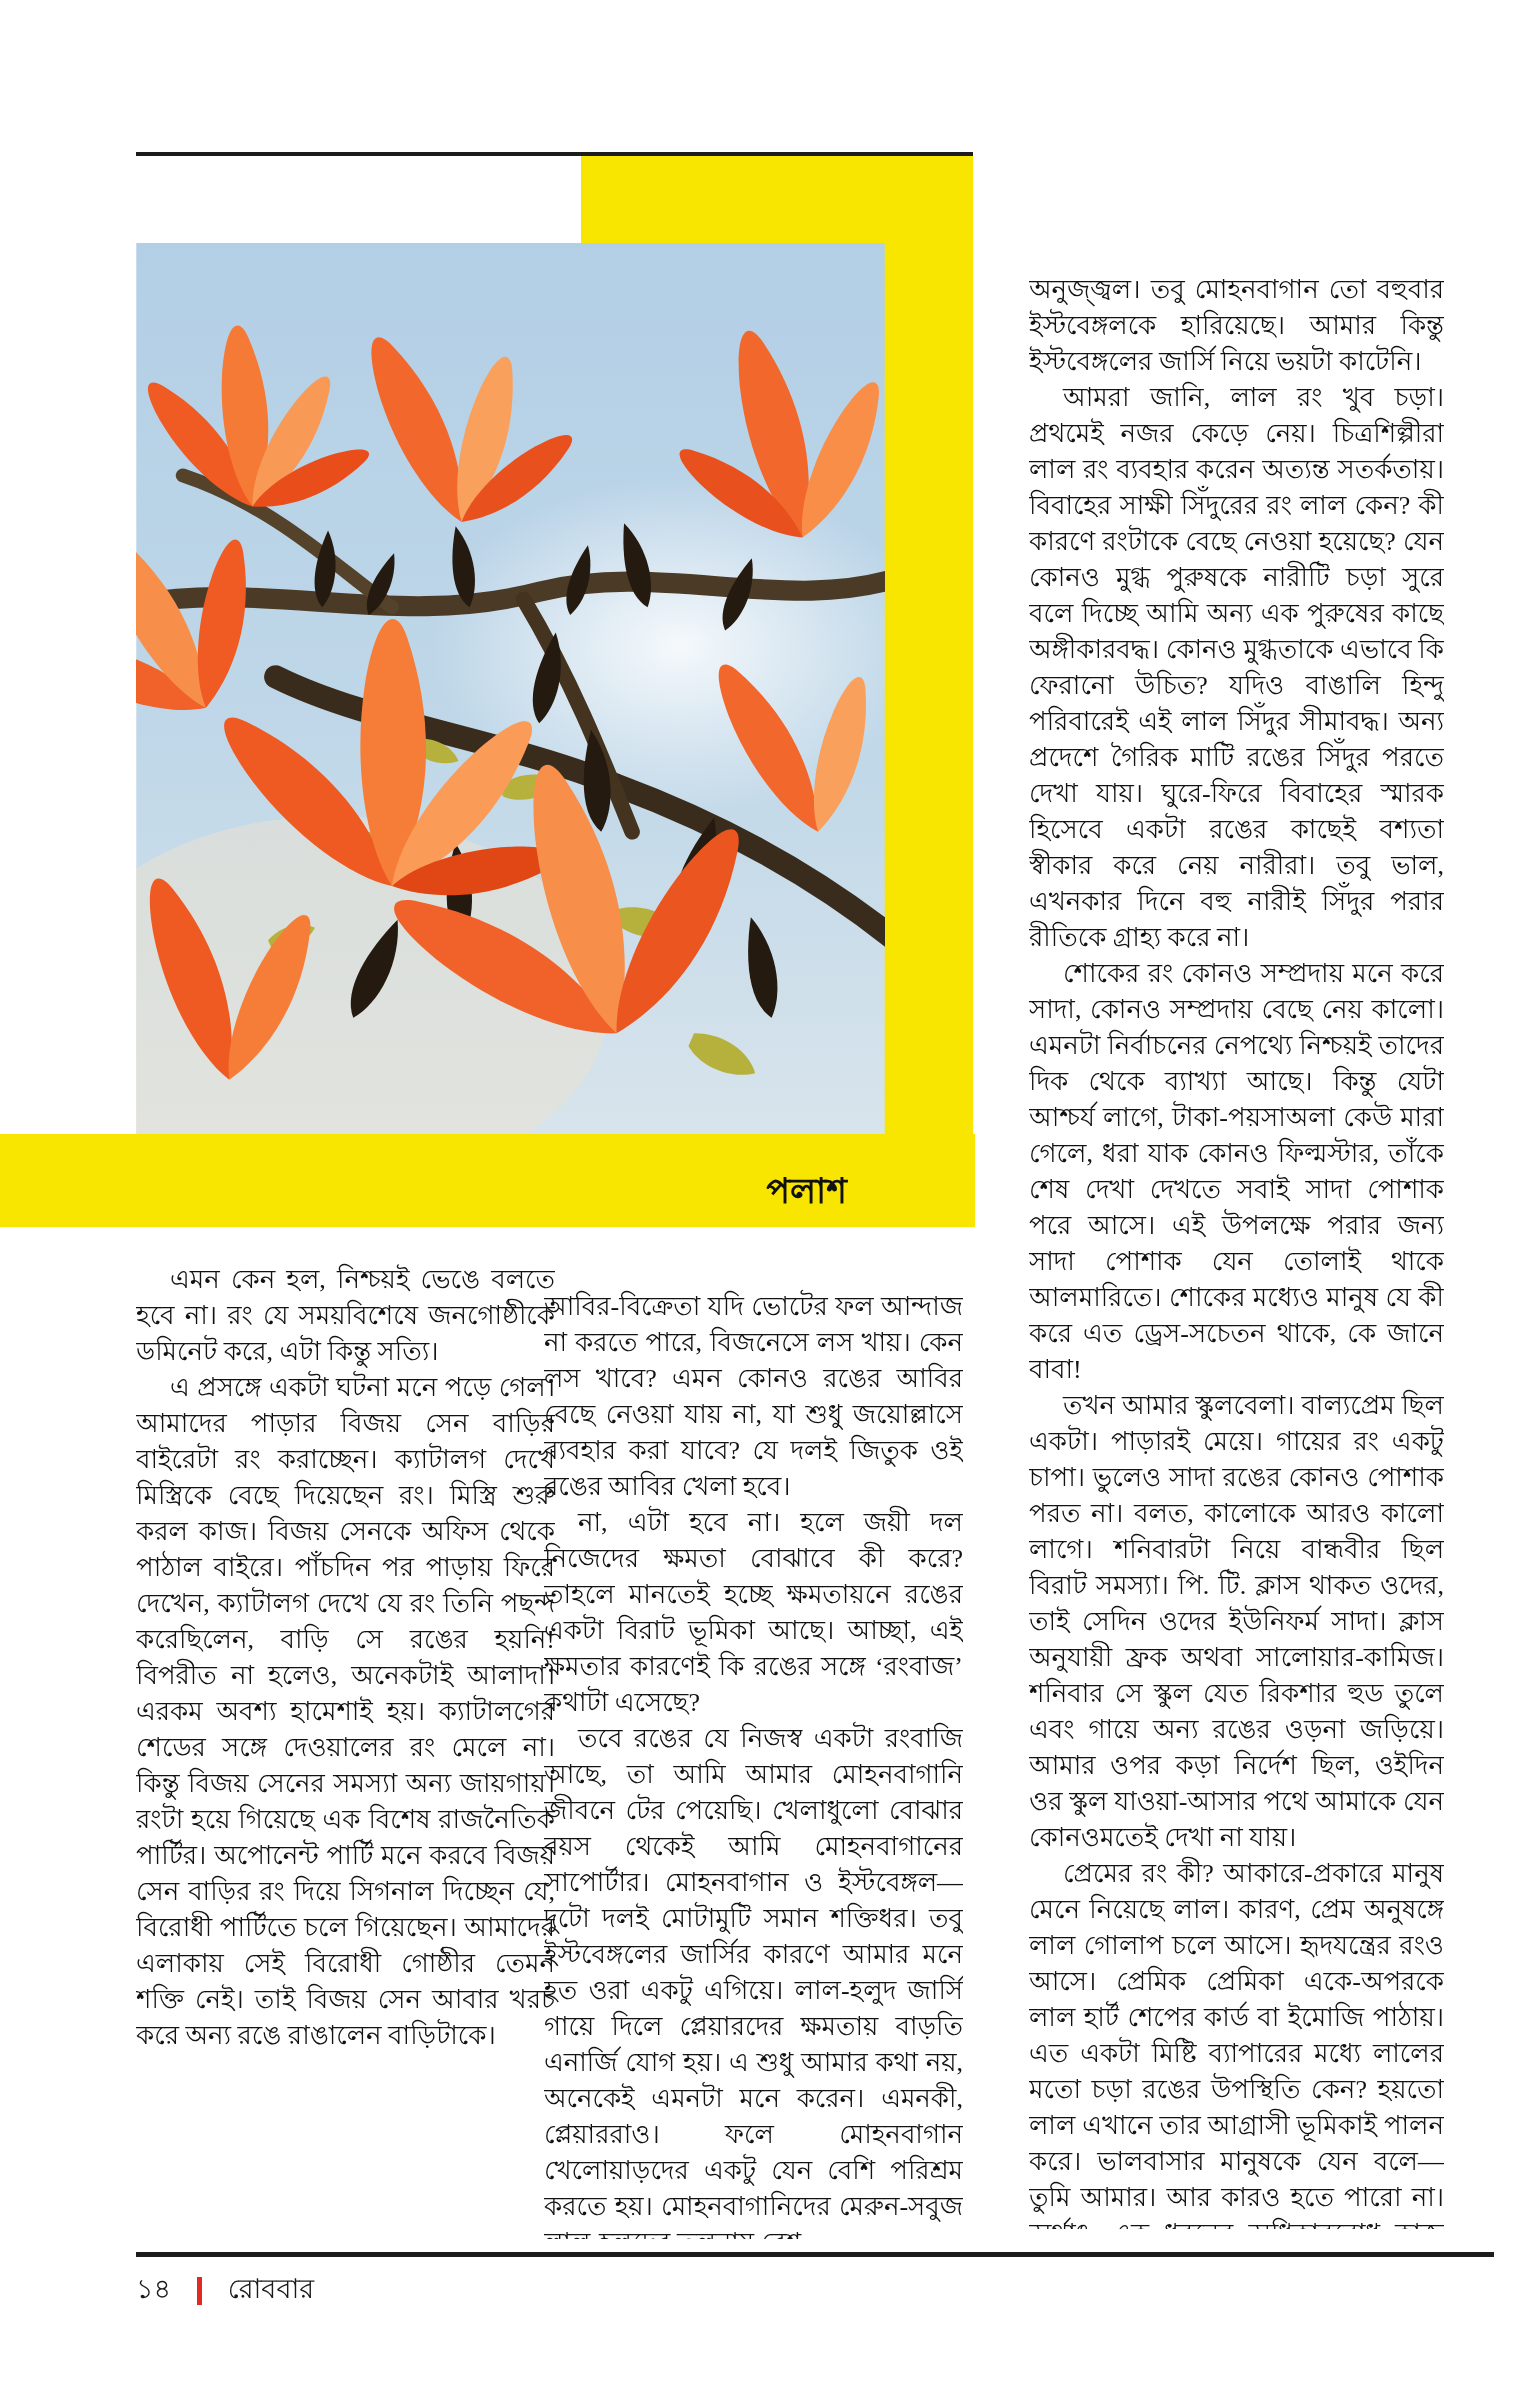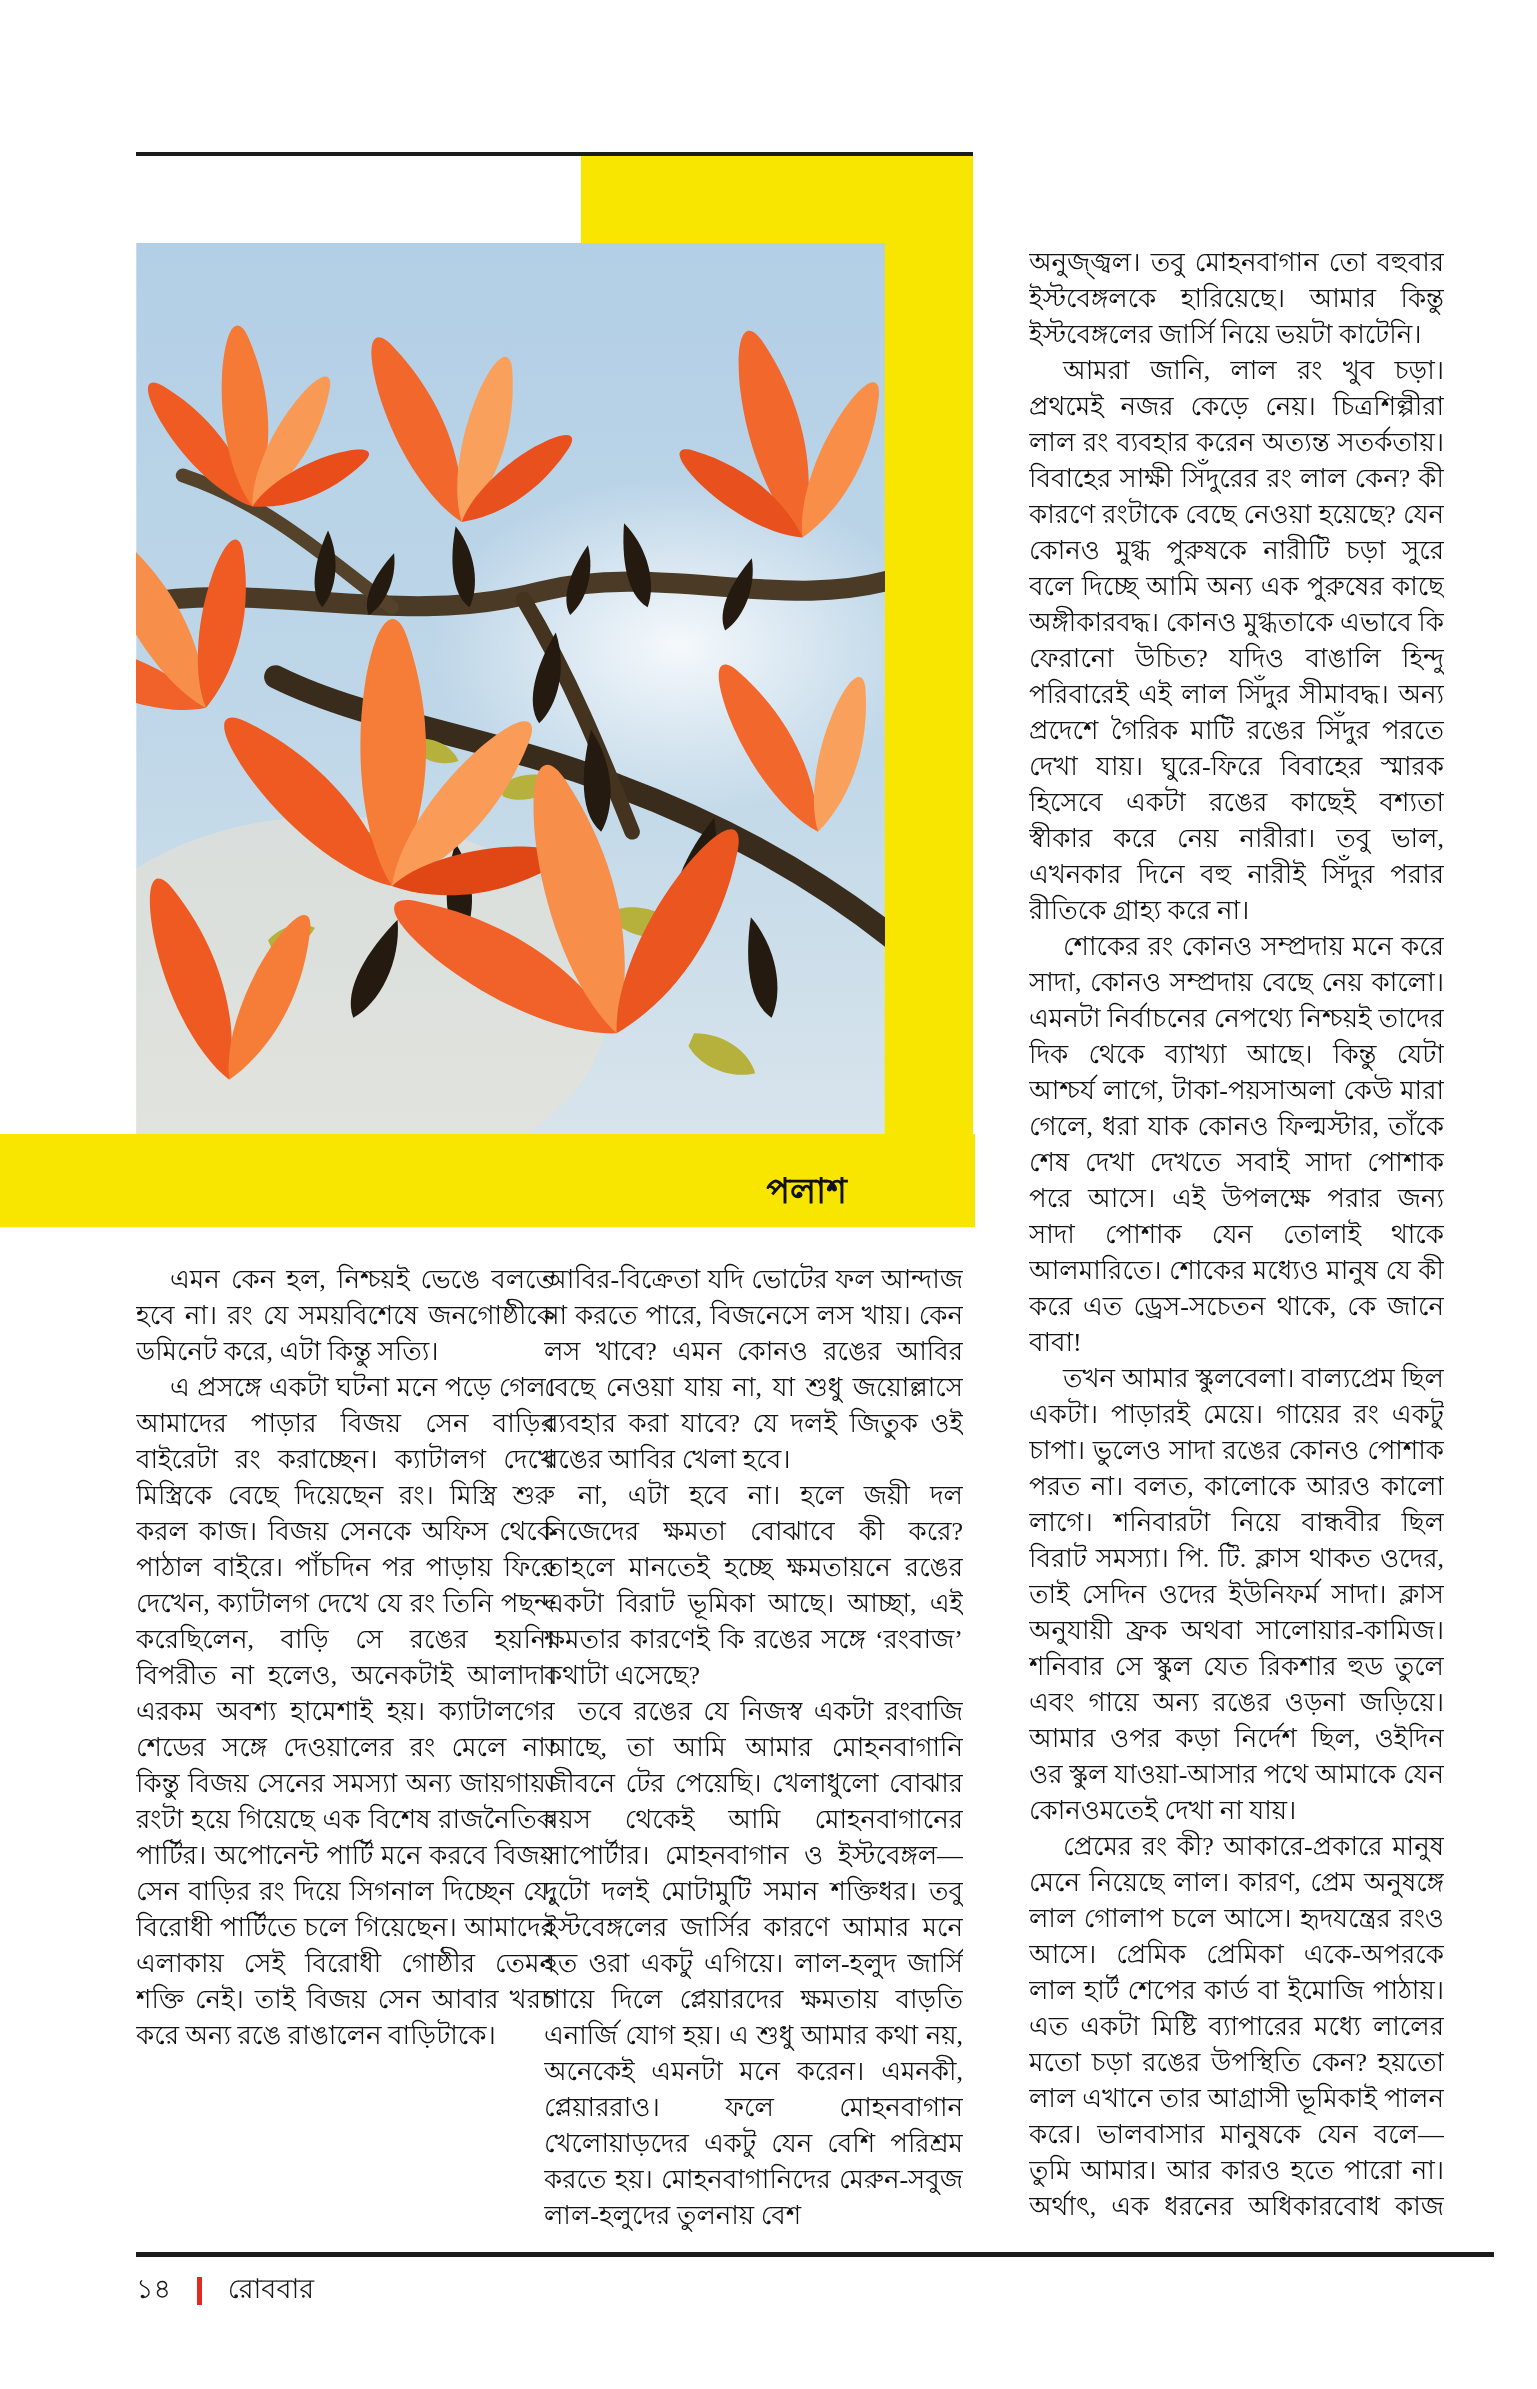--- a/index.html
+++ b/index.html
@@ -55,21 +55,21 @@
     font-size: 26px;
     line-height: 36px;
     color: #121212;
     text-align: justify;
   }
   .col p {
     margin: 0;
     padding: 0;
     text-indent: 34px;
   }
-  .col p.cont { text-indent: 0; }
+  .col p.cont { text-indent: 0; margin-top: 27px; }
   .col-left   { left: 136px;  top: 1262px; height: 977px; overflow: hidden; }
   .col-mid    { left: 544px;  top: 1262px; height: 977px; overflow: hidden; }
   .col-right  { left: 1029px; top: 245px;  width: 415px; height: 1984px; overflow: hidden; }
   .footer-rule {
     position: absolute;
     left: 136px; top: 2252px;
     width: 1358px; height: 4.7px;
     background: #1c1c1c;
   }
   .footer {

